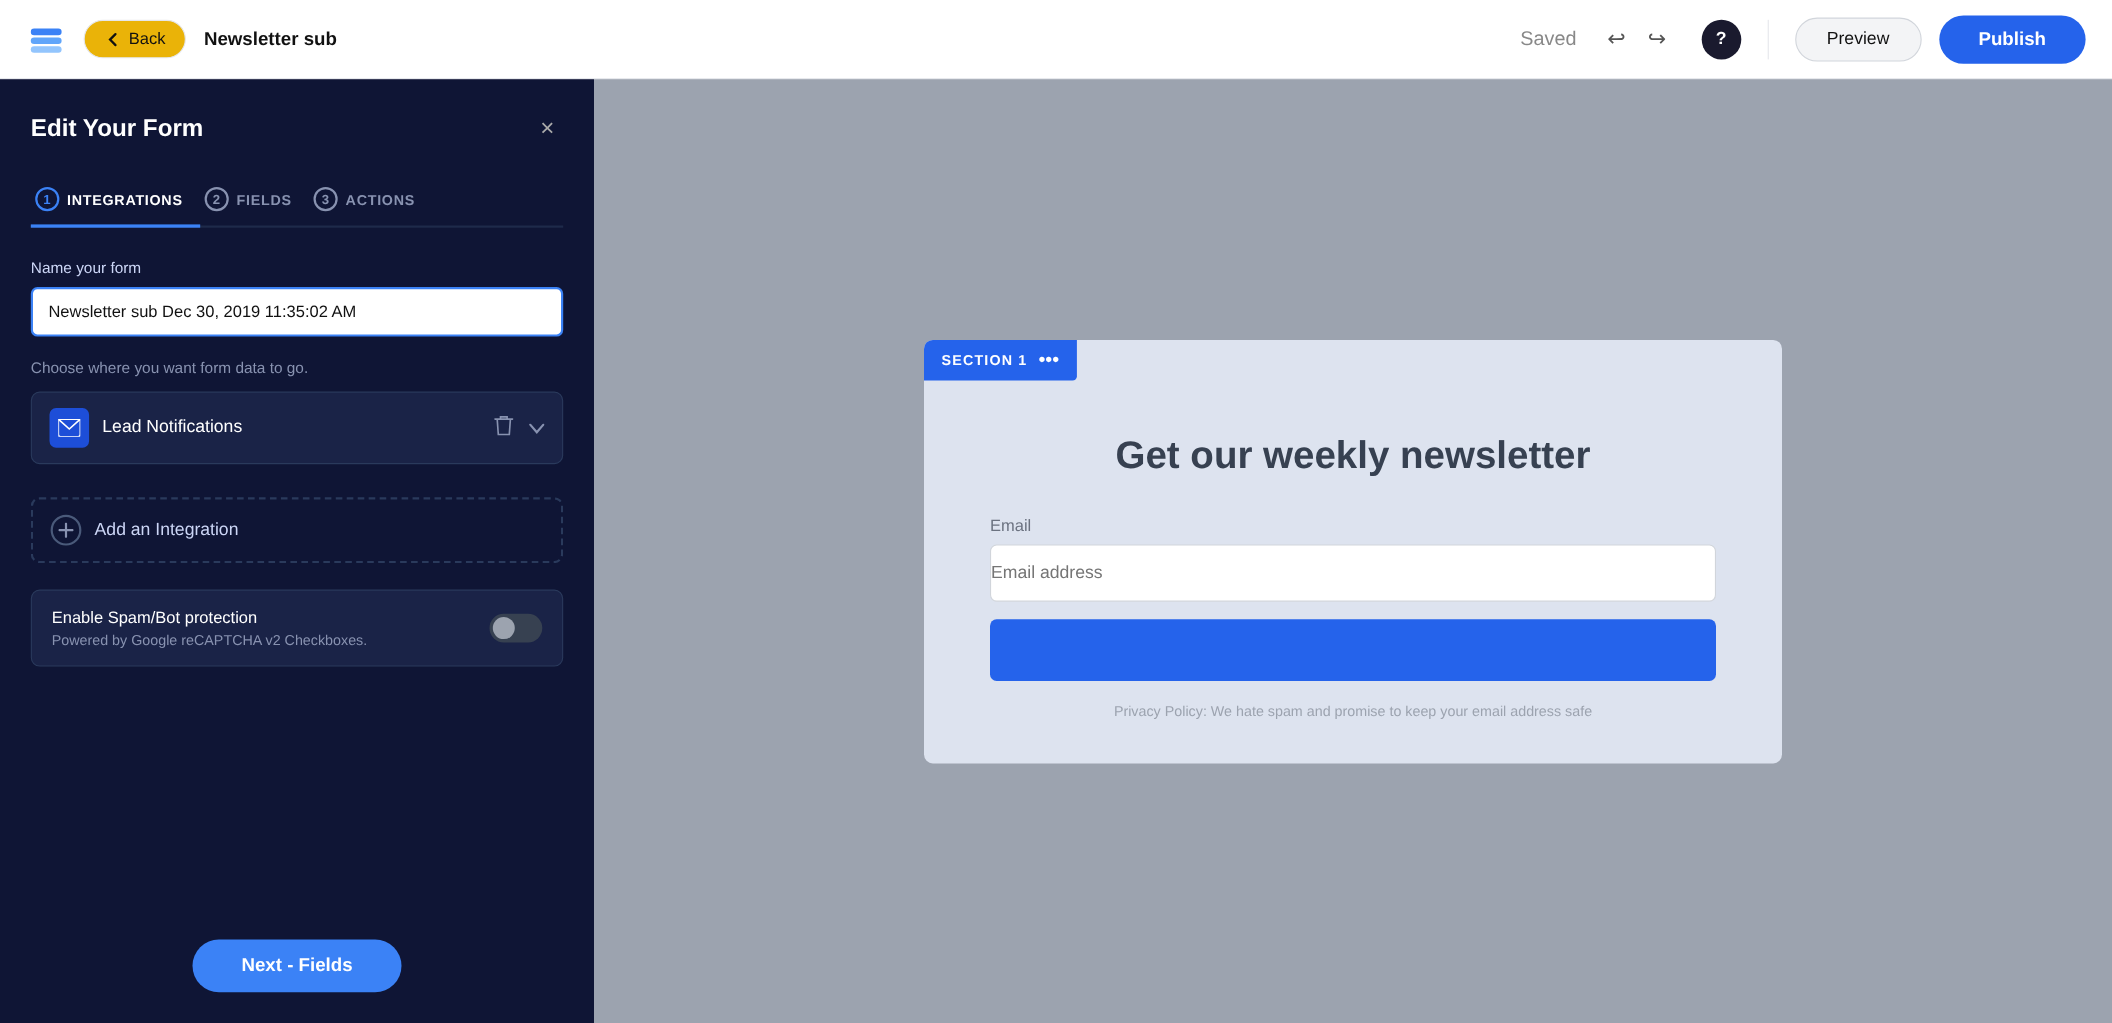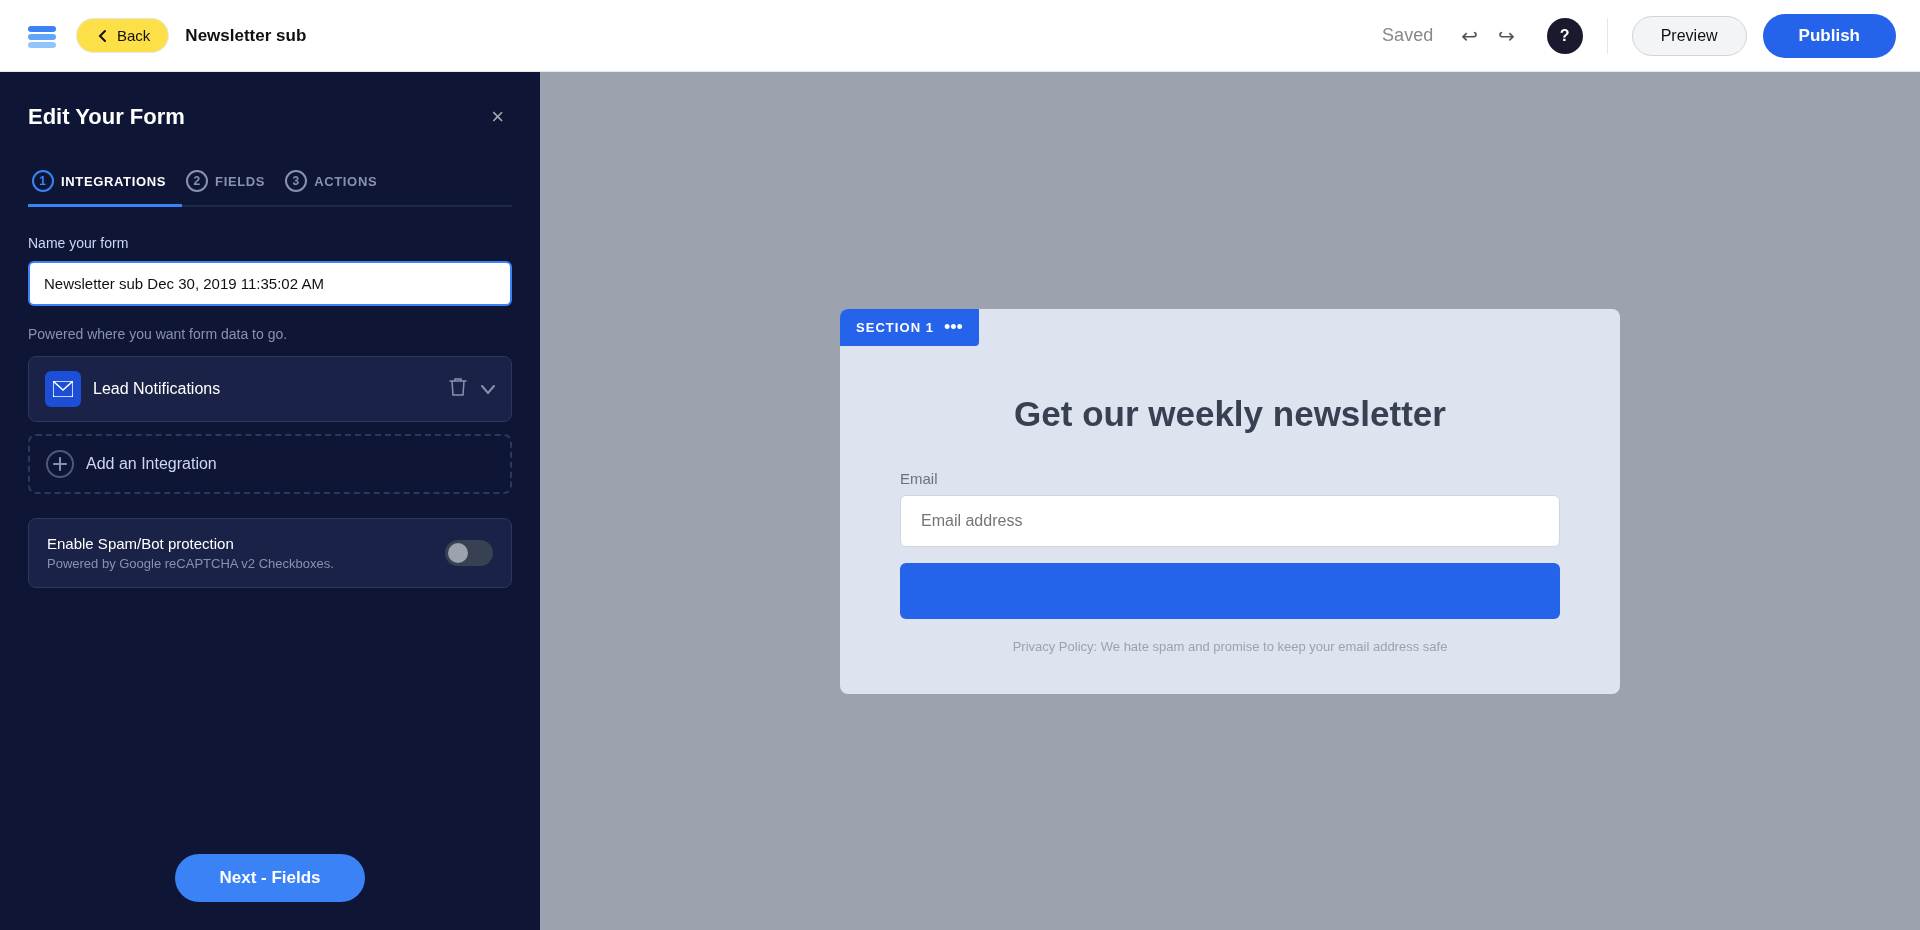--- a/index.html
+++ b/index.html
@@ -7,21 +7,21 @@
 
     
     .topnav {
       display: flex; align-items: center; height: 72px;
       background: #fff; border-bottom: 1px solid #e5e7eb;
       padding: 0 24px; gap: 16px; position: relative;
     }
     .topnav-logo { width: 36px; height: 36px; flex-shrink: 0; }
     .topnav-back {
       display: flex; align-items: center; gap: 6px;
-      background: #fde047; border: 1px solid #e5e7eb; border-radius: 999px;
+      background: #eab308; border: 1px solid #e5e7eb; border-radius: 999px;
       padding: 8px 18px; cursor: pointer; font-size: 15px; color: #111;
     }
     .topnav-back svg { width: 16px; height: 16px; }
     .topnav-title { font-size: 17px; color: #111; font-weight: 700; }
     .topnav-spacer { flex: 1; }
     .topnav-saved { font-size: 18px; color: #888; margin-right: 4px; }
     .topnav-undo-redo { display: flex; gap: 4px; align-items: center; }
     .topnav-undo-redo button {
       background: none; border: none; cursor: pointer; padding: 6px 8px;
       font-size: 20px; color: #555; border-radius: 6px;
@@ -83,21 +83,21 @@
       width: 100%; background: #fff; border: 2px solid #3b82f6; border-radius: 6px;
       padding: 12px 14px; font-size: 15px; color: #111; outline: none;
     }
 
     .form-sublabel { font-size: 14px; color: #8892b0; margin-bottom: 14px; }
 
     
     .integration-item {
       background: #1a2347; border: 1px solid #2a3a5c; border-radius: 8px;
       display: flex; align-items: center; padding: 14px 16px; gap: 12px;
-      margin-bottom: 12px; cursor: pointer;
+      margin-bottom: 30px; cursor: pointer;
     }
     .integration-icon {
       width: 36px; height: 36px; background: #1d4ed8; border-radius: 6px;
       display: flex; align-items: center; justify-content: center; flex-shrink: 0;
     }
     .integration-name { flex: 1; font-size: 16px; color: #fff; font-weight: 500; }
     .integration-actions { display: flex; align-items: center; gap: 14px; }
     .integration-delete { color: #8892b0; cursor: pointer; font-size: 18px; }
     .integration-chevron { color: #8892b0; cursor: pointer; font-size: 18px; }
 
@@ -161,21 +161,21 @@
 
     .preview-inner { padding: 48px 60px 0 60px; }
     .preview-headline {
       text-align: center; font-size: 35px; font-weight: 700;
       color: #374151; margin-bottom: 36px;
     }
     .preview-field { margin-bottom: 16px; }
     .preview-field-label { font-size: 15px; color: #6b7280; margin-bottom: 8px; display: block; }
     .preview-field-input {
       width: 100%; border: 1.5px solid #d1d5db; border-radius: 6px;
-      padding: 16px 20px; font-size: 16px; color: #9ca3af; background: #fff;
+      padding: 16px 0; font-size: 16px; color: #9ca3af; background: #fff;
       outline: none;
     }
     .preview-btn-row { position: relative; margin-top: 8px; }
     .preview-submit-btn {
       width: 100%; background: #2563eb; color: transparent; border: none;
       border-radius: 6px; padding: 18px; font-size: 17px;
       font-weight: 600; cursor: pointer; display: block;
     }
 
     
@@ -260,21 +260,21 @@
         <span class="tab-num">3</span>
         <span>ACTIONS</span>
       </div>
     </div>
 
     <div class="form-section">
       <label class="form-label">Name your form</label>
       <input class="form-input" type="text" value="Newsletter sub Dec 30, 2019 11:35:02 AM" style="">
     </div>
 
-    <p class="form-sublabel">Powered where you want form data to go.</p>
+    <p class="form-sublabel">Choose where you want form data to go.</p>
 
     <div class="integration-item">
       <div class="integration-icon">
         <svg width="20" height="16" viewBox="0 0 20 16" fill="none">
           <rect x="0" y="0" width="20" height="16" rx="2" stroke="#fff" stroke-width="1.5" fill="none"></rect>
           <path d="M0 0l10 9 10-9" stroke="#fff" stroke-width="1.5" fill="none"></path>
         </svg>
       </div>
       <span class="integration-name">Lead Notifications</span>
       <div class="integration-actions">

